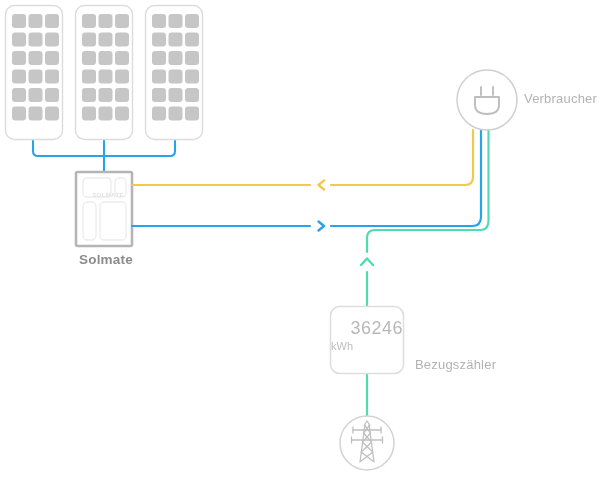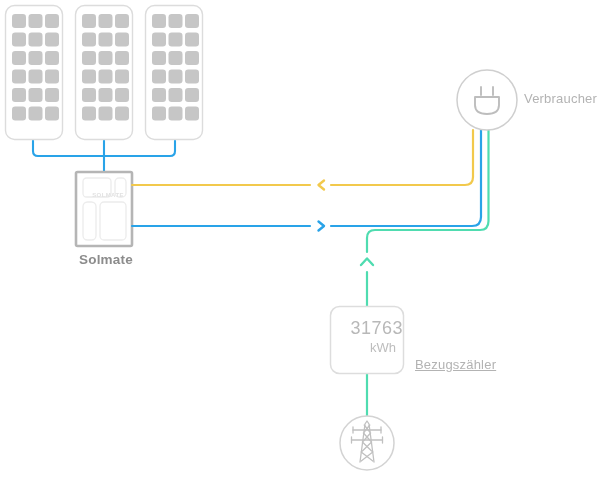--- a/index.html
+++ b/index.html
@@ -33,41 +33,41 @@
   }
   .label-strong {
     position: absolute;
     color: #8c8c8c;
     font-size: 13.5px;
     font-weight: bold;
     letter-spacing: 0.2px;
     white-space: nowrap;
   }
   #label-verbraucher { left: 524px; top: 91px; }
-  #label-bezugszaehler { left: 415px; top: 357px; text-decoration: underline; }
+  #label-bezugszaehler { left: 415px; top: 357px; }
   #label-netz { left: 313px; top: 470px; }
   #label-solmate { left: 79px; top: 252px; }
   #meter-value {
     position: absolute;
     left: 331px;
     top: 318px;
     width: 72px;
     text-align: right;
     color: #b8b8b8;
     font-size: 18px;
     letter-spacing: 0.5px;
   }
   #meter-unit {
     position: absolute;
-    left: 347px;
+    left: 331px;
     top: 340px;
     width: 72px;
-    text-align: center;
+    text-align: left;
     color: #bdbdbd;
-    font-size: 13px;
+    font-size: 11px;
   }
   #device-logo {
     position: absolute;
     left: 88px;
     top: 192px;
     width: 40px;
     text-align: center;
     color: #e2e2e2;
     font-size: 6px;
     font-weight: bold;
@@ -249,19 +249,19 @@
 
   </svg>
 
   <div class="label" id="label-verbraucher">Verbraucher</div>
 
   <div class="label" id="label-bezugszaehler">Bezugszähler</div>
 
 
   <div class="label-strong" id="label-solmate">Solmate</div>
 
-  <div id="meter-value">31763</div>
+  <div id="meter-value">36246</div>
 
   <div id="meter-unit">kWh</div>
 
   <div id="device-logo">SOLMATE</div>
 
 </div>
 
 </body></html>

